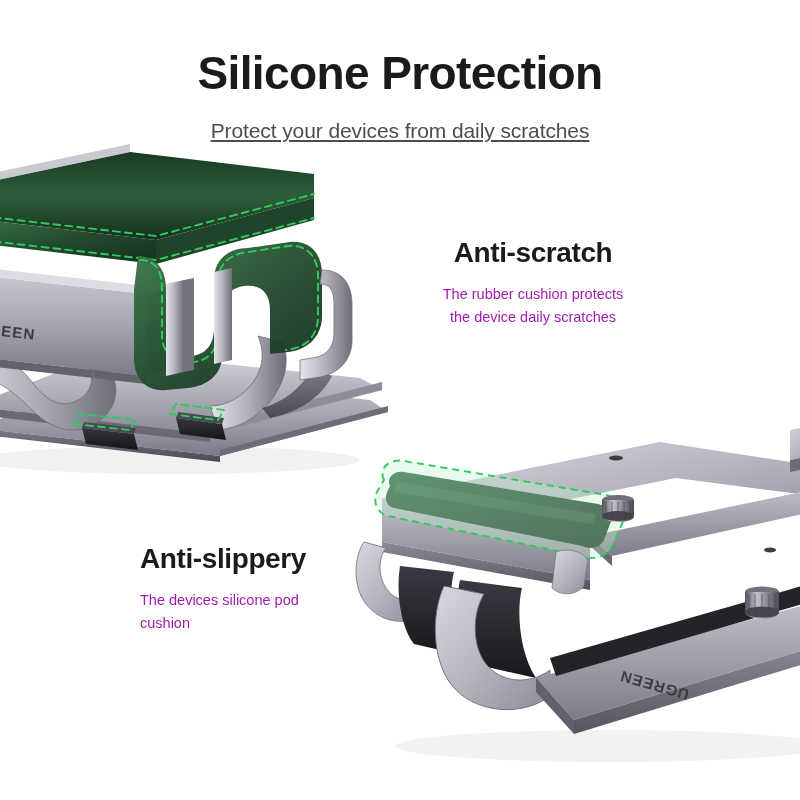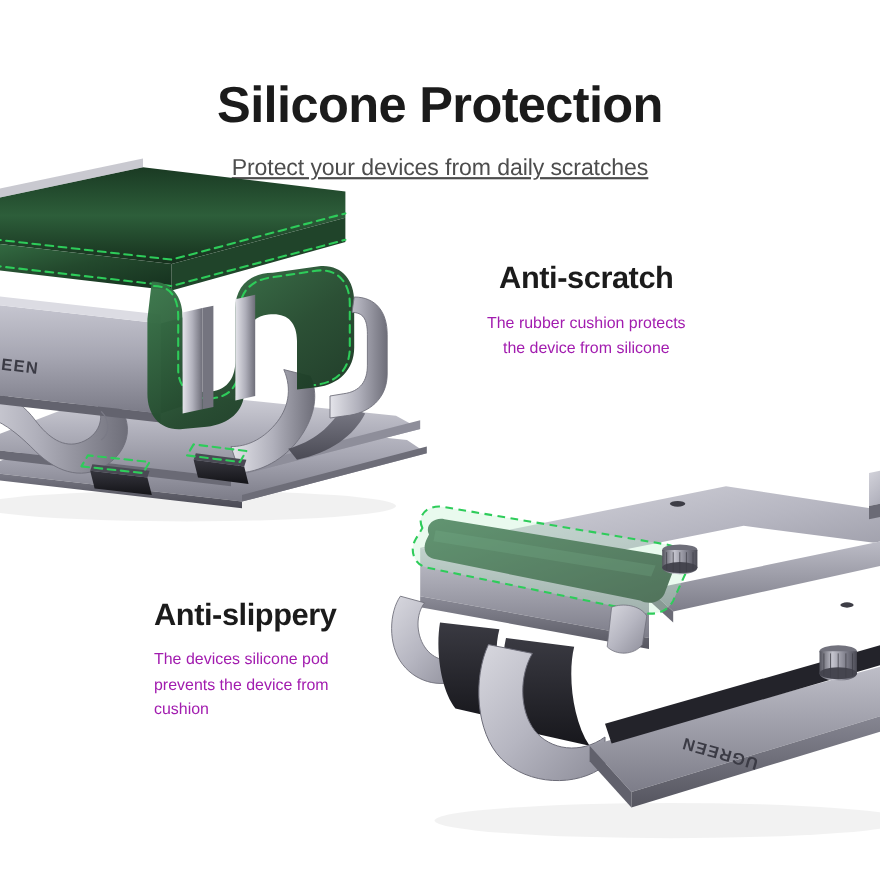--- a/index.html
+++ b/index.html
@@ -10,21 +10,21 @@
     overflow:hidden;
     position:relative;
   }
   #stage{position:relative;width:800px;height:800px;background:#fff;overflow:hidden;}
 
   
   .hdr{position:absolute;left:0;top:0;width:800px;text-align:center;}
   .hdr-title{
     font-size:46px;font-weight:700;color:#1b1b1b;
     letter-spacing:-0.6px;line-height:1;
-    margin:0;padding-top:72px;
+    margin:0;padding-top:50px;
   }
   .hdr-sub{
     font-size:21px;font-weight:400;color:#4d4d4d;
     letter-spacing:-0.1px;line-height:1;
     margin:0;padding-top:24px;text-decoration:underline;
   }
 
   
   .feat{position:absolute;}
   .feat-title{
@@ -295,26 +295,25 @@
 
       <path d="M430 40 L470 32 L470 62 L430 70 Z" fill="url(#b-mtlTop)"></path>
       <path d="M430 70 L470 62 L470 74 L430 82 Z" fill="#6b6b76"></path>
     </svg>
   </div>
 
   <div class="feat" id="feat-scratch">
     <h2 class="feat-title">Anti-scratch</h2>
     <p class="feat-body">
       <span>The rubber cushion protects</span>
-      <span>the device from silicone</span>
+      <span>the device daily scratches</span>
     </p>
   </div>
 
   <div class="feat" id="feat-slippery">
     <h2 class="feat-title">Anti-slippery</h2>
     <p class="feat-body">
       <span>The devices silicone pod</span>
-      <span>prevents the device from</span>
       <span>cushion</span>
     </p>
   </div>
 
 </div>
 
 </body></html>

